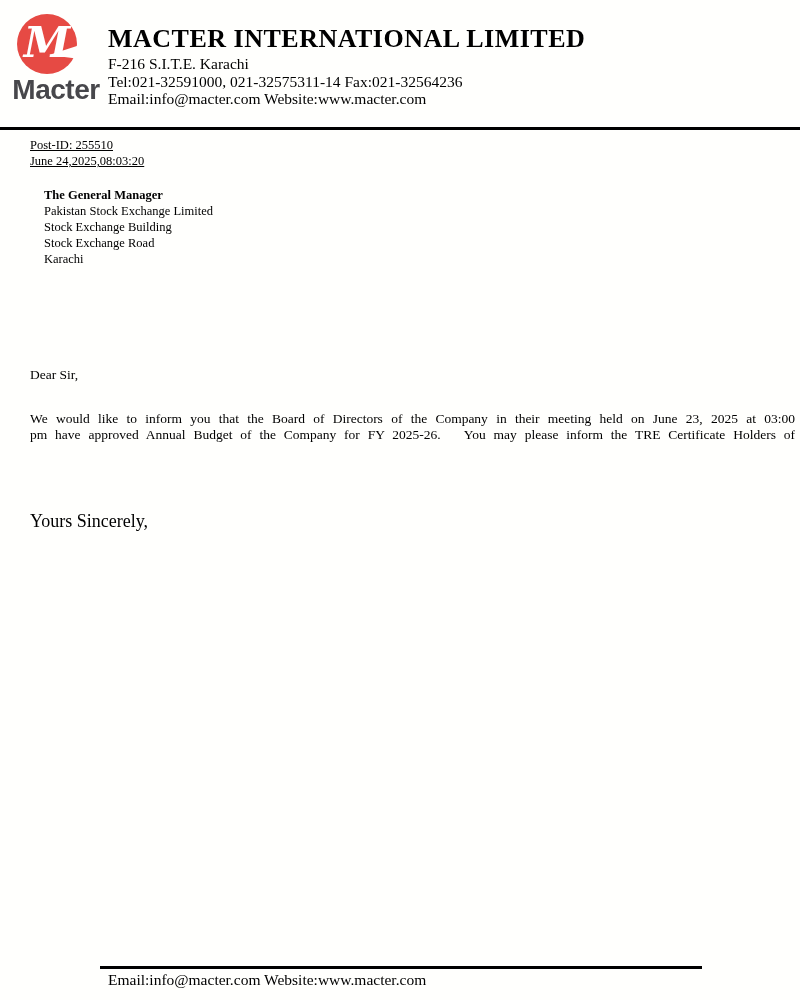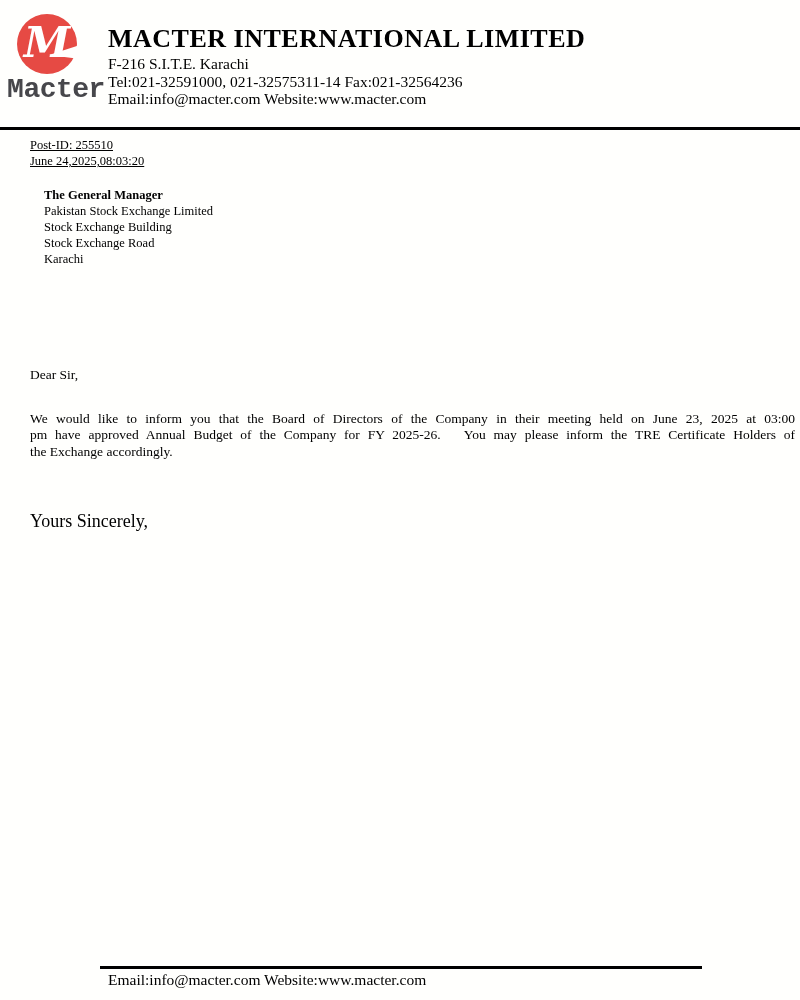--- a/index.html
+++ b/index.html
@@ -12,21 +12,21 @@
     font-family: "Liberation Serif", "DejaVu Serif", serif;
     color: #000000;
     overflow: hidden;
   }
 
   
   .logo-block { position: absolute; left: 6px; top: 12px; width: 100px; }
   .logo-svg { position: absolute; left: 10px; top: 0; }
   .wordmark {
     position: absolute; left: 0; top: 62px; width: 100px;
-    font-family: Liberation Mono, monospace;
+    font-family: Liberation Sans, sans-serif;
     font-weight: 700; font-size: 28px; color: #47474b;
     letter-spacing: -0.5px; text-align: center;
   }
   .lh-text { position: absolute; left: 108px; top: 24px; }
   .company-name {
     font-size: 26px; font-weight: 700; line-height: 29px;
     letter-spacing: 0.5px; white-space: nowrap;
   }
   .lh-line { font-size: 15.5px; line-height: 17.6px; white-space: nowrap; }
   .lh-lines { margin-top: 2px; }
@@ -99,21 +99,20 @@
     <div>Stock Exchange Road</div>
     <div>Karachi</div>
   </div>
 
 
   <div class="salutation">Dear Sir,</div>
 
   <div class="body-par">
     <div class="body-line jline">We would like to inform you that the Board of Directors of the Company in their meeting held on June 23, 2025 at 03:00</div>
     <div class="body-line jline">pm have approved Annual Budget of the Company for FY 2025-26.   You may please inform the TRE Certificate Holders of</div>
-    <div class="body-line">the Exchange accordingly.</div>
   </div>
 
   <div class="closing">Yours Sincerely,</div>
 
   <div class="rule-bottom"></div>
   <div class="footer-text">Email:info@macter.com Website:www.macter.com</div>
 
 </div>
 
 </body></html>

